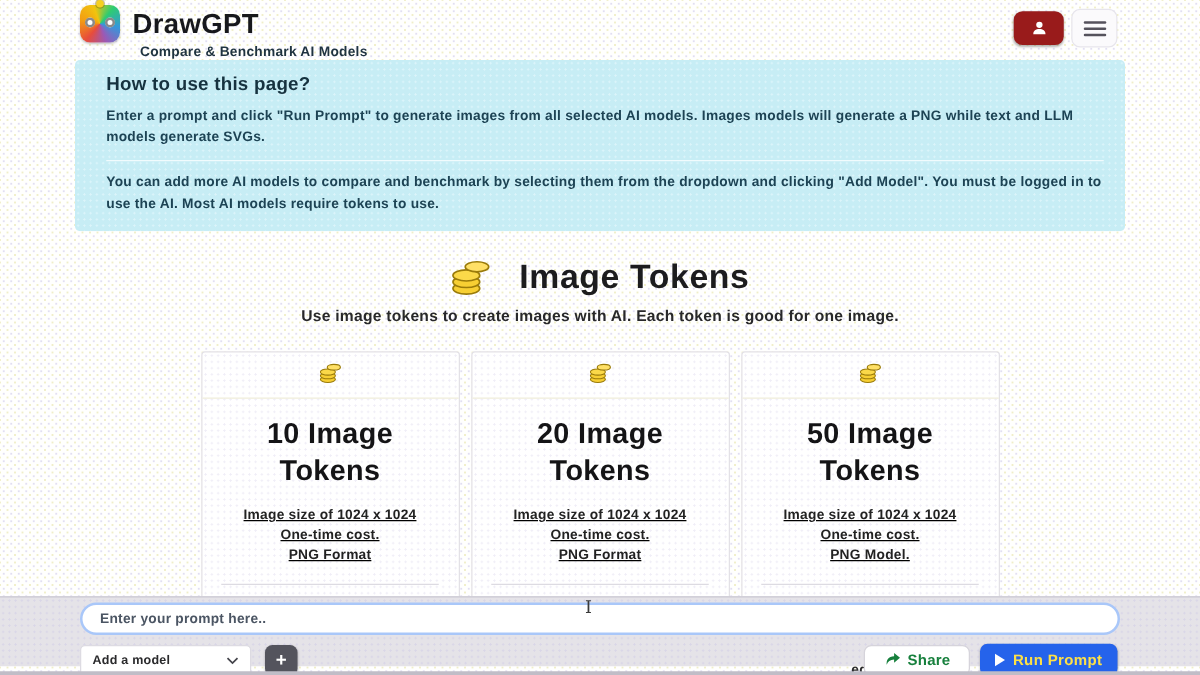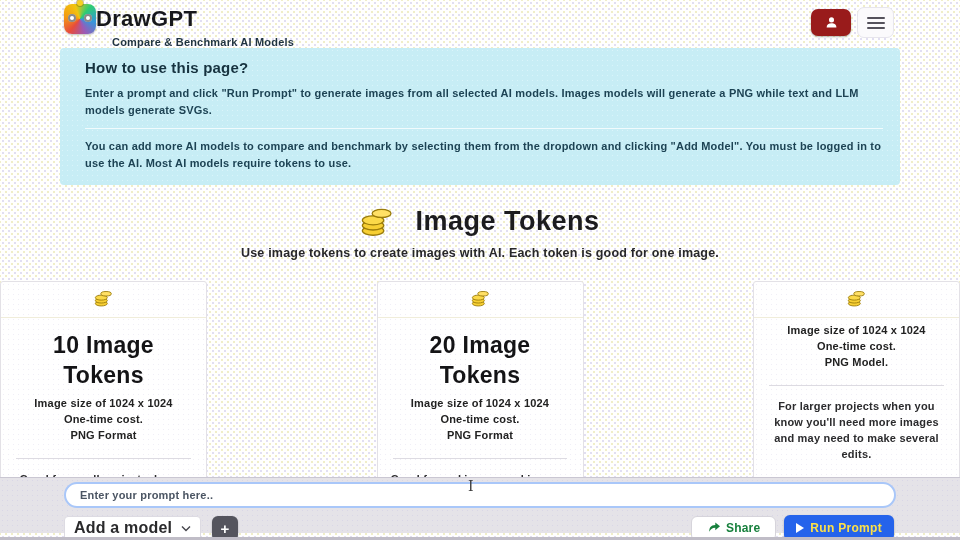--- a/index.html
+++ b/index.html
@@ -12,21 +12,21 @@
     background-image:
       radial-gradient(#e2dff2 0.8px, transparent 1px),
       radial-gradient(#f0eec9 0.8px, transparent 1px);
     background-size:6px 6px;
     background-position:0 0, 3px 3px;
   }
 
   
   .header { display:flex; justify-content:space-between; align-items:flex-start;
             padding:4px 66px 0 64px; height:46px; }
-  .logo-row { display:flex; align-items:center; }
+  .logo-row { display:flex; align-items:center; gap:10px; }
   .logo {
     position:relative; width:32px; height:30px; border-radius:8px;
     background:conic-gradient(from 220deg, #e74c3c, #f39c12, #f1c40f, #2ecc71, #3498db, #9b59b6, #e74c3c);
     box-shadow:0 1px 2px rgba(0,0,0,.25);
   }
   .logo::before { 
     content:""; position:absolute; top:-4px; left:13px; width:6px; height:6px;
     border-radius:50%; background:#f5d021; box-shadow:0 0 0 1px rgba(120,90,0,.4);
   }
   .logo .eye { position:absolute; top:10px; width:8px; height:8px; border-radius:50%;
@@ -53,32 +53,32 @@
   }
   .info-box h2 { font-size:15px; font-weight:800; color:#16323f; margin-bottom:9px; letter-spacing:.2px; }
   .info-box p  { font-size:11px; font-weight:600; line-height:1.55; letter-spacing:.2px; }
   .info-divider { height:1px; background:rgba(255,255,255,.75); margin:9px 0; }
 
   
   .tokens-title-row { display:flex; align-items:center; justify-content:center; gap:21px; margin-top:20px; }
   .tokens-title { font-size:27px; font-weight:600; color:#1c1c1e; letter-spacing:.5px; }
   .tokens-sub { text-align:center; margin-top:9px; font-size:12.5px; font-weight:600; color:#28282a; letter-spacing:.2px; }
 
-  .cards { display:flex; justify-content:space-between; gap:9px; margin-top:21px; }
+  .cards { display:flex; justify-content:center; gap:9px; margin-top:21px; }
   .card {
     width:207px; border:1px solid #e3e1e6; border-radius:3px;
     background-color:#ffffff;
     background-image:radial-gradient(#f0eef7 0.8px, transparent 1px);
     background-size:5px 5px;
     text-align:center; height:240px;
   }
   .card-head { padding:7px 0 6px 0; border-bottom:1px solid #f0edda; }
   .card-title { font-size:23px; font-weight:800; color:#141416; line-height:1.3;
                 margin:13px auto 0 auto; width:140px; letter-spacing:.3px; }
-  .card-details { margin-top:5px; }
+  .card-details { margin-top:13px;text-decoration:underline; }
   .card-details p { font-size:11px; font-weight:600; color:#222; line-height:1.45; letter-spacing:.2px; }
   .card-divider { border:none; border-top:1px solid #dddbe2; width:85%; margin:14px auto 0 auto; }
   .card-desc { font-size:11px; font-weight:600; color:#2b2b2d; line-height:1.45;
                margin:13px auto 0 auto; width:182px; letter-spacing:.2px; }
 
   
   .prompt-bar {
     position:absolute; left:0; top:477px; width:960px; height:56px;
     background-color:#e5e3e8;
     background-image:radial-gradient(#d9d6e7 0.9px, transparent 1px);
@@ -93,21 +93,21 @@
   }
   .prompt-input::placeholder { color:#4b5563; font-weight:600; letter-spacing:.2px; }
 
   .controls { display:flex; justify-content:space-between; align-items:center;
               padding:0 66px 0 64px; margin-top:7px; }
   .controls-left, .controls-right { display:flex; align-items:center; }
 
   .model-select { width:137px; height:25px; background:#fff; border:1px solid #dddbe2;
                   border-radius:4px; display:flex; align-items:center; justify-content:space-between;
                   padding:0 9px; cursor:pointer; }
-  .model-select span { font-size:16px; font-weight:600; color:#2a2a2c; letter-spacing:.2px; }
+  .model-select span { font-size:10px; font-weight:600; color:#2a2a2c; letter-spacing:.2px; }
   .plus-btn { margin-left:11px; width:26px; height:25px; border:none; border-radius:6px;
               background:#54545d; color:#fff; font-size:15px; font-weight:700;
               display:flex; align-items:center; justify-content:center; cursor:pointer;
               box-shadow:0 1px 2px rgba(0,0,0,.25); }
 
   .share-btn { height:25px; padding:0 15px; background:#fff; border:1px solid #d6d4db;
                border-radius:6px; display:flex; align-items:center; gap:5px; cursor:pointer; }
   .share-btn span { font-size:12px; font-weight:800; color:#17803d; letter-spacing:.2px; }
   .run-btn { margin-left:8px; height:26px; padding:0 12px; background:#2563eb; border:none;
              border-radius:6px; display:flex; align-items:center; gap:6px; cursor:pointer;
@@ -221,20 +221,21 @@
         <div class="card-head">
           <svg width="19" height="18" viewBox="0 0 26 24">
             <g stroke="#9a7b0a" stroke-width="1.2">
               <ellipse cx="10" cy="19.5" rx="8.2" ry="3.4" fill="#f7cf33"></ellipse>
               <ellipse cx="10" cy="15.5" rx="8.2" ry="3.4" fill="#f7cf33"></ellipse>
               <ellipse cx="10" cy="11.5" rx="8.2" ry="3.4" fill="#fbd949"></ellipse>
               <ellipse cx="16.5" cy="6.2" rx="7.2" ry="3.1" fill="#ffe066"></ellipse>
             </g>
           </svg>
         </div>
+        <h3 class="card-title">50 Image Tokens</h3>
         <div class="card-details">
           <p>Image size of 1024 x 1024</p>
           <p>One-time cost.</p>
           <p>PNG Model.</p>
         </div>
         <hr class="card-divider">
         <p class="card-desc">For larger projects when you know you'll need more images and may need to make several edits.</p>
       </div>
 
     </div>

